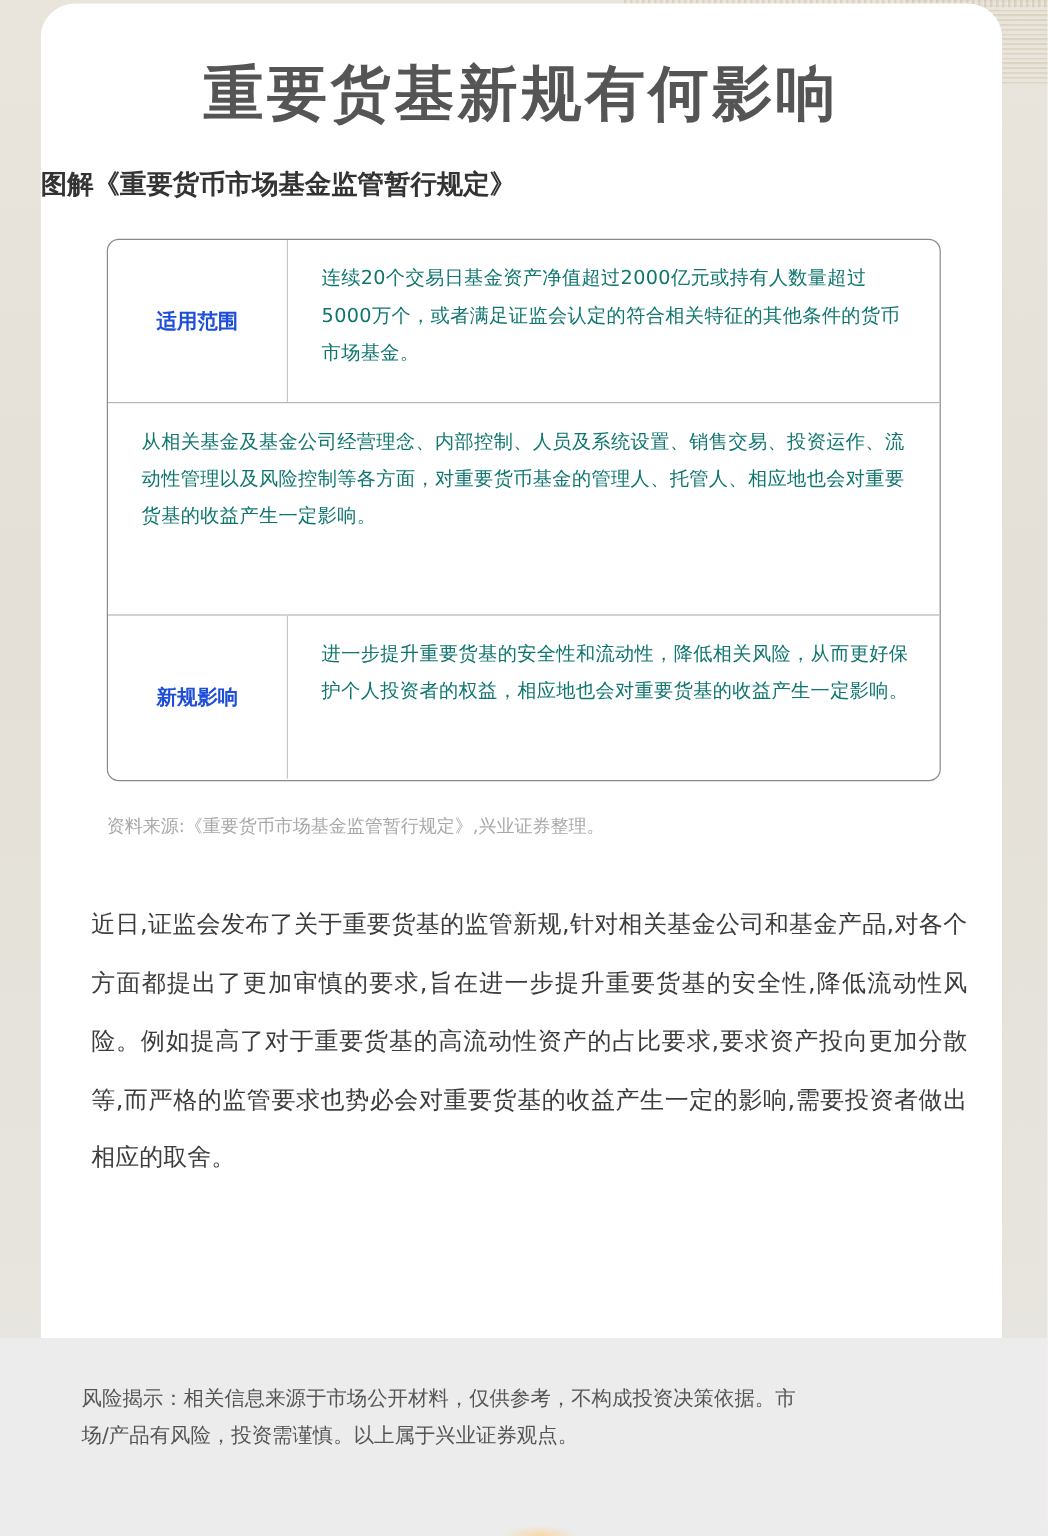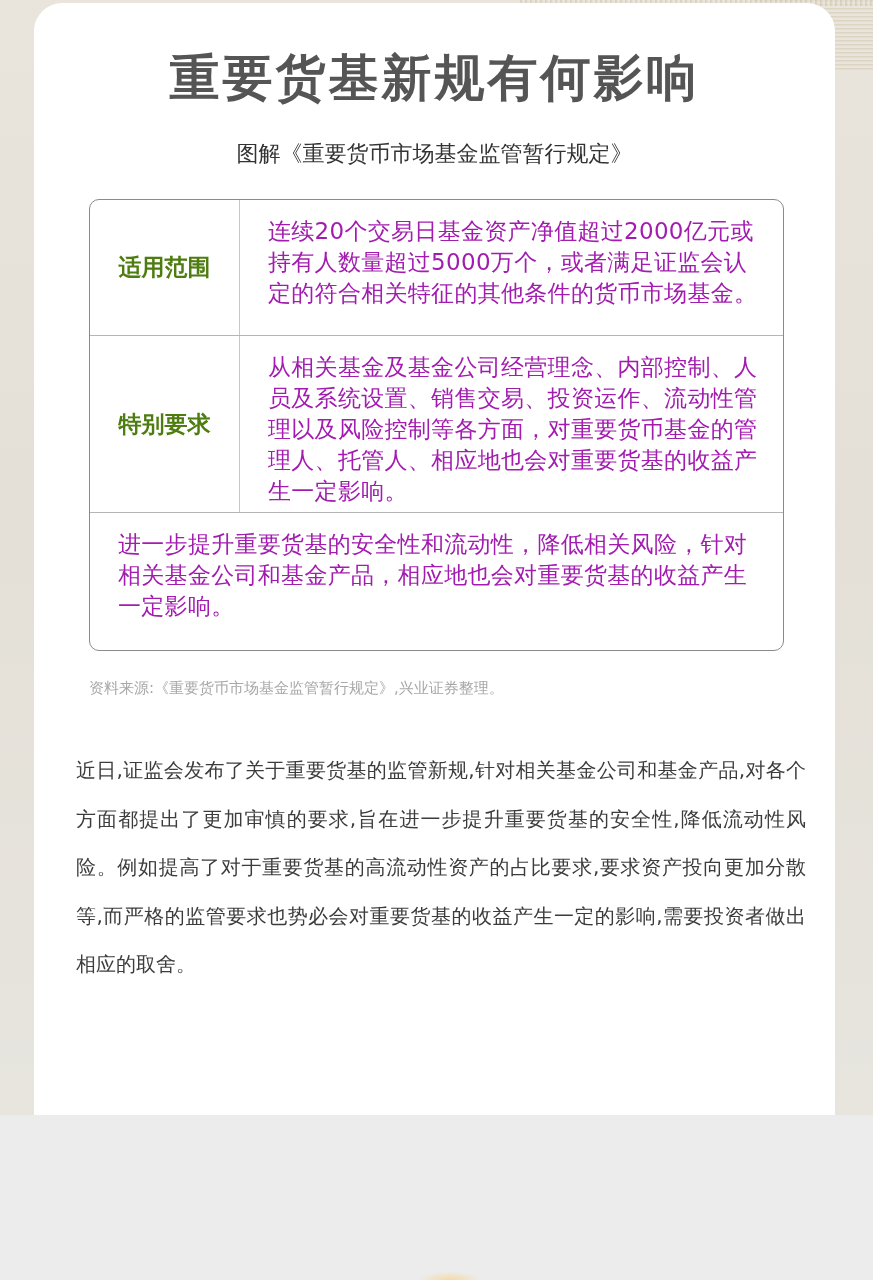--- a/index.html
+++ b/index.html
@@ -28,48 +28,47 @@
       padding-left: 36px;
     }
     .page-title {
       position: absolute; left: 0; right: 0; top: 42px;
       text-align: center;
       font-size: 50px; font-weight: bold; letter-spacing: 3px;
       color: #555555;
     }
     .subtitle {
       position: absolute; left: 0; right: 0; top: 136px;
-      text-align: center;
-      font-size: 22px; font-weight: normal;
+      font-size: 22px; font-weight: bold;
       color: #333333;
     }
     .rule-table {
       position: absolute; left: 55px; top: 196px; width: 695px; height: 452px;
       border: 1.5px solid #8a8a8a;
       border-radius: 10px;
       overflow: hidden;
     }
     .rule-row {
       display: flex; width: 100%;
       border-bottom: 1.5px solid #b5b5b5;
     }
     .rule-row:last-child { border-bottom: none; }
     .rule-row.r1 { height: 136px; }
     .rule-row.r2 { height: 177px; }
     .rule-row.r3 { height: 136px; }
     .rule-label {
       width: 150px; flex: none;
       border-right: 1.5px solid #c8c8c8;
       display: flex; align-items: center; justify-content: center;
-      font-size: 23px; font-weight: bold; color: #4d7c0f;
+      font-size: 17px; font-weight: bold; color: #1d4ed8;
     }
     .rule-text {
       flex: 1;
       padding: 16px 22px 0 28px;
-      font-size: 23px; line-height: 31px; color: #a21caf;
+      font-size: 16px; line-height: 31px; color: #0f766e;
       letter-spacing: 0.3px;
     }
     .source-note {
       position: absolute; left: 55px; top: 676px;
       font-size: 15px; color: #a8a8a8; text-align: center;
     }
     .body-para {
       position: absolute; left: 42px; top: 743px; width: 730px;
       font-size: 20px; line-height: 48.5px; color: #3c3c3c;
       text-align: justify;
@@ -97,28 +96,29 @@
 <div class="card">
   <h1 class="page-title">重要货基新规有何影响</h1>
   <h2 class="subtitle">图解《重要货币市场基金监管暂行规定》</h2>
 
   <div class="rule-table">
     <div class="rule-row r1">
       <div class="rule-label">适用范围</div>
       <div class="rule-text">连续20个交易日基金资产净值超过2000亿元或持有人数量超过5000万个，或者满足证监会认定的符合相关特征的其他条件的货币市场基金。</div>
     </div>
     <div class="rule-row r2">
-      <div class="rule-label">特别要求</div>
       <div class="rule-text">从相关基金及基金公司经营理念、内部控制、人员及系统设置、销售交易、投资运作、流动性管理以及风险控制等各方面，对重要货币基金的管理人、托管人、相应地也会对重要货基的收益产生一定影响。</div>
     </div>
     <div class="rule-row r3">
-      <div class="rule-text">进一步提升重要货基的安全性和流动性，降低相关风险，针对相关基金公司和基金产品，相应地也会对重要货基的收益产生一定影响。</div>
+      <div class="rule-label">新规影响</div>
+      <div class="rule-text">进一步提升重要货基的安全性和流动性，降低相关风险，从而更好保护个人投资者的权益，相应地也会对重要货基的收益产生一定影响。</div>
     </div>
   </div>
 
   <p class="source-note">资料来源:《重要货币市场基金监管暂行规定》,兴业证券整理。</p>
 
   <p class="body-para">近日,证监会发布了关于重要货基的监管新规,针对相关基金公司和基金产品,对各个方面都提出了更加审慎的要求,旨在进一步提升重要货基的安全性,降低流动性风险。例如提高了对于重要货基的高流动性资产的占比要求,要求资产投向更加分散等,而严格的监管要求也势必会对重要货基的收益产生一定的影响,需要投资者做出相应的取舍。</p>
 </div>
 
 <div class="footer">
+  <p class="risk-text">风险揭示：相关信息来源于市场公开材料，仅供参考，不构成投资决策依据。市场/产品有风险，投资需谨慎。以上属于兴业证券观点。</p>
   <div class="footer-glow"></div>
 </div>
 
 </body></html>

